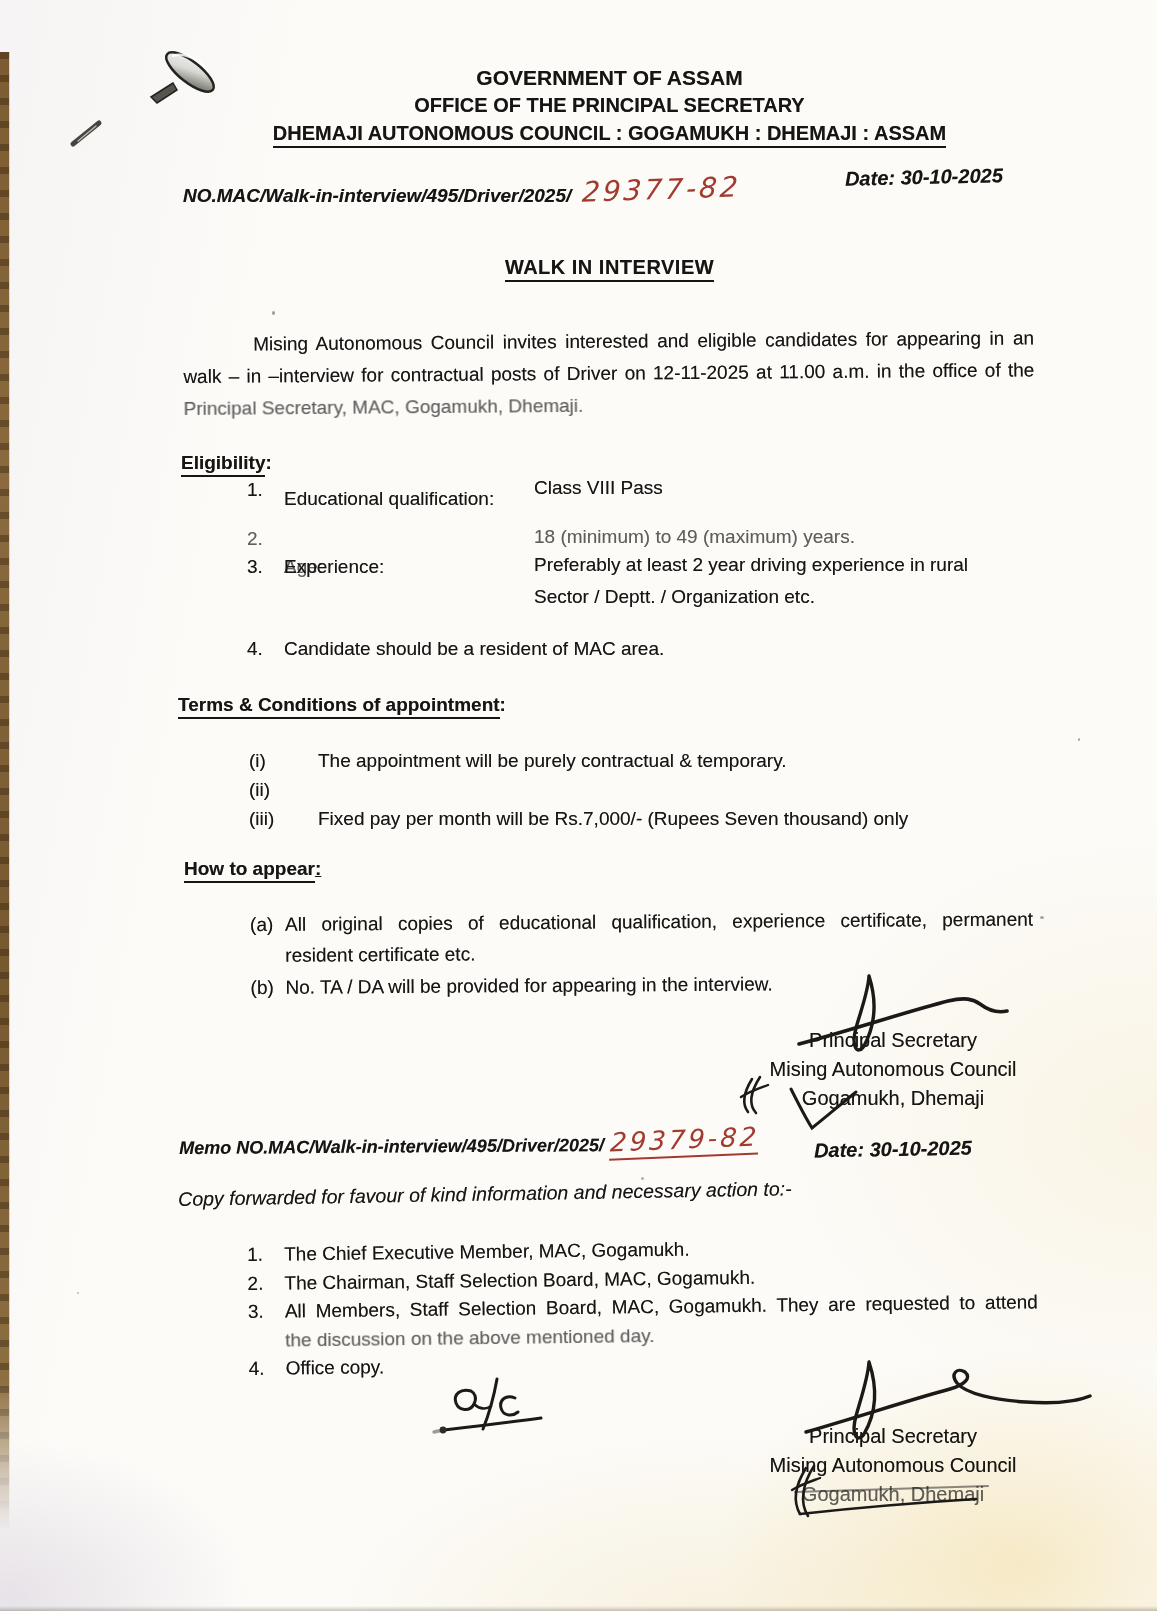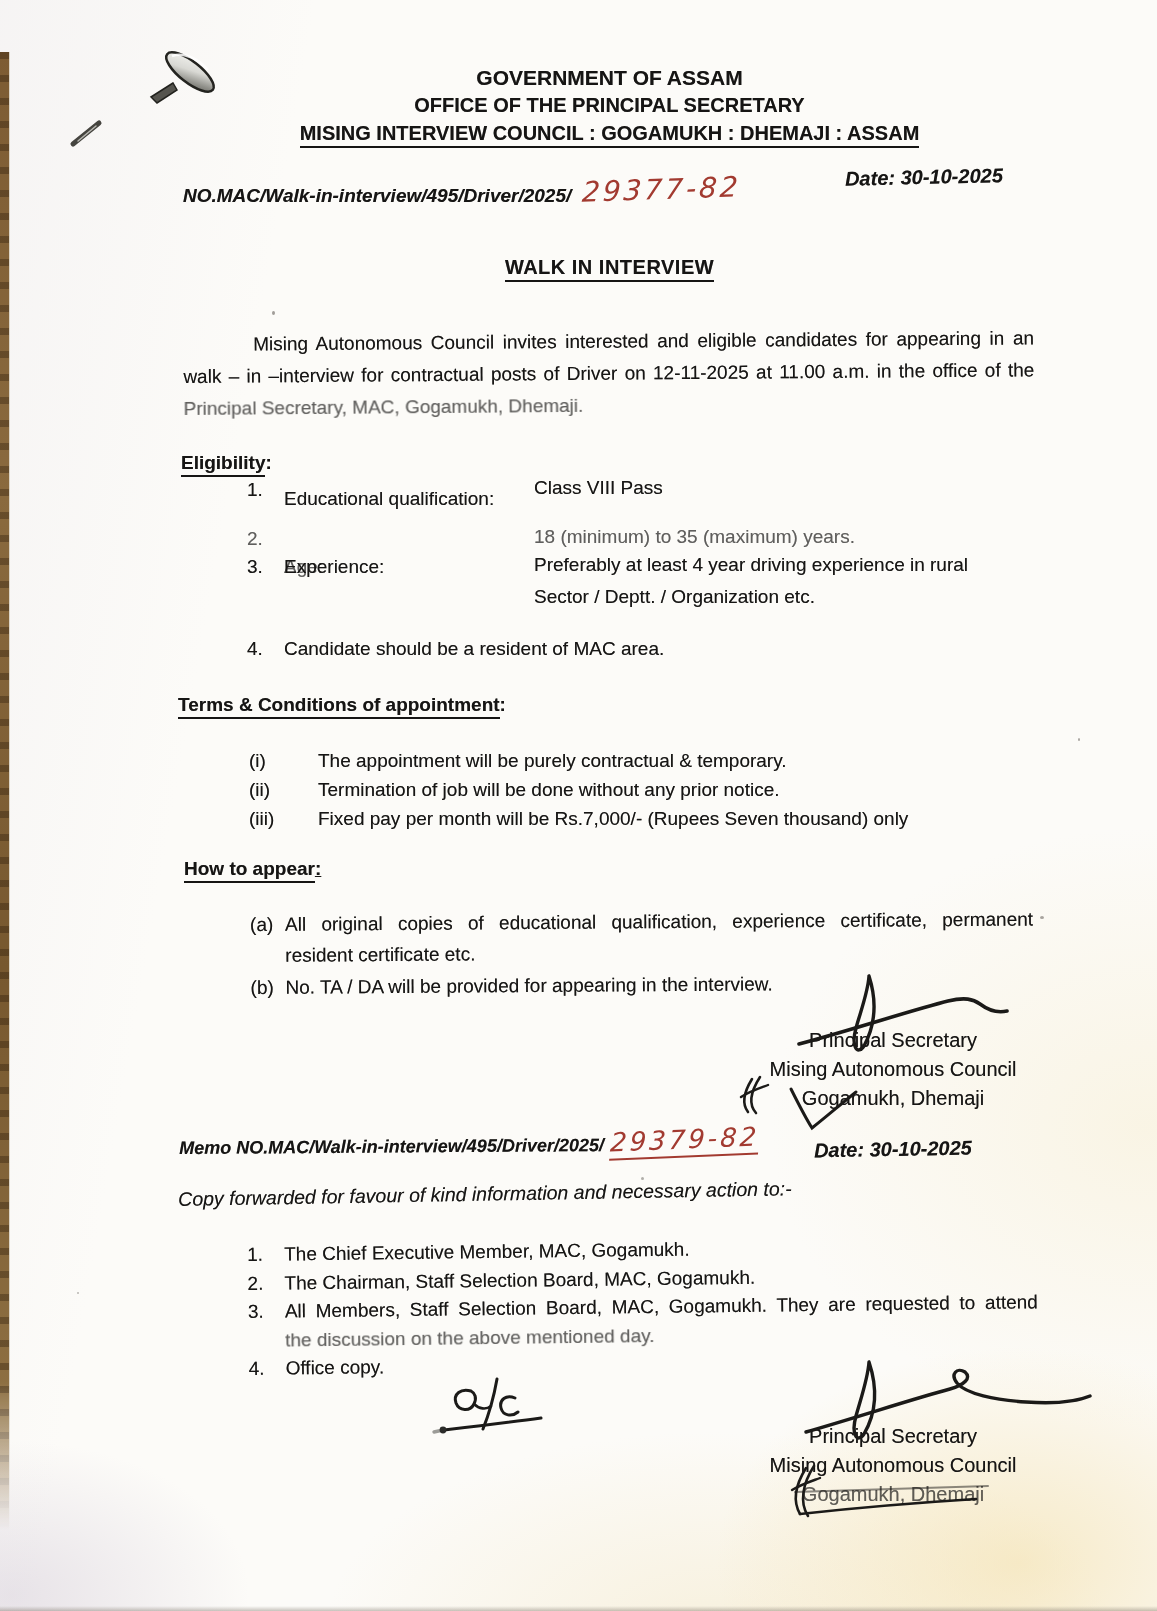--- a/index.html
+++ b/index.html
@@ -46,21 +46,21 @@
 </head>
 <body>
 
 <div class="page">
 
   <div class="left-edge"></div>
 
   <div class="abs ink b t21 center" style="left:31px; top:66px; width:1157px;">GOVERNMENT OF ASSAM</div>
   <div class="abs ink b t20 center" style="left:31px; top:94px; width:1157px;">OFFICE OF THE PRINCIPAL SECRETARY</div>
   <div class="abs ink b t20 center" style="left:31px; top:122px; width:1157px;">
-    <span class="u">MISING INTERVIEW COUNCIL : GOGAMUKH : DHEMAJI : ASSAM</span>
+    <span class="u">DHEMAJI AUTONOMOUS COUNCIL : GOGAMUKH : DHEMAJI : ASSAM</span>
   </div>
 
   <div class="abs ink" style="left:183px; top:176px; white-space:nowrap;">
     <span class="b i t19">NO.MAC/Walk-in-interview/495/Driver/2025/</span>
     <span class="hand-red" style="font-size:28px; position:relative; top:-3px; margin-left:6px;">29377-82</span>
   </div>
   <div class="abs ink b i t20" style="left:845px; top:166px; transform:rotate(-1.3deg); white-space:nowrap;">Date: 30-10-2025</div>
 
   <div class="abs center" style="left:31px; top:256px; width:1157px;">
     <span class="ink b t20 u" style="letter-spacing:.5px;">WALK IN INTERVIEW</span>
@@ -75,37 +75,36 @@
   <div class="abs ink b t19" style="left:181px; top:452px;">
     <span class="u">Eligibility</span><span>:</span>
   </div>
 
   <div class="abs ink t19" style="left:247px; top:479px;">1.</div>
   <div class="abs ink t19" style="left:284px; top:479px;margin-top:9px;">Educational qualification:</div>
   <div class="abs ink t19" style="left:534px; top:477px;">Class VIII Pass</div>
 
   <div class="abs ink t19 faded" style="left:247px; top:528px;">2.</div>
   <div class="abs ink t19 faded" style="left:284px; top:556px;">Age:</div>
-  <div class="abs ink t19 faded" style="left:534px; top:526px;">18 (minimum) to 35 (maximum) years.</div>
+  <div class="abs ink t19 faded" style="left:534px; top:526px;">18 (minimum) to 49 (maximum) years.</div>
 
   <div class="abs ink t19" style="left:247px; top:556px;">3.</div>
   <div class="abs ink t19" style="left:284px; top:556px;text-align:right;">Experience:</div>
-  <div class="abs ink t19" style="left:534px; top:554px;">Preferably at least 4 year driving experience in rural</div>
+  <div class="abs ink t19" style="left:534px; top:554px;">Preferably at least 2 year driving experience in rural</div>
   <div class="abs ink t19" style="left:534px; top:586px;">Sector / Deptt. / Organization etc.</div>
 
   <div class="abs ink t19" style="left:247px; top:638px;">4.</div>
   <div class="abs ink t19" style="left:284px; top:638px;">Candidate should be a resident of MAC area.</div>
 
   <div class="abs ink b t19" style="left:178px; top:694px;">
     <span class="u">Terms &amp; Conditions of appointment</span><span>:</span>
   </div>
   <div class="abs ink t19" style="left:249px; top:750px;">(i)</div>
   <div class="abs ink t19" style="left:318px; top:750px;">The appointment will be purely contractual &amp; temporary.</div>
   <div class="abs ink t19" style="left:249px; top:779px;">(ii)</div>
-  <div class="abs ink t19" style="left:318px; top:779px;">Termination of job will be done without any prior notice.</div>
   <div class="abs ink t19" style="left:249px; top:808px;">(iii)</div>
   <div class="abs ink t19" style="left:318px; top:808px;">Fixed pay per month will be Rs.7,000/- (Rupees Seven thousand) only</div>
 
   <div class="abs ink b t19" style="left:184px; top:858px;text-decoration:underline;">
     <span class="u">How to appear</span><span>:</span>
   </div>
   <div class="abs" style="left:0; top:0; width:1157px; transform:rotate(-0.4deg); transform-origin:250px 914px;">
     <div class="abs ink t19" style="left:250px; top:914px;">(a)</div>
     <div class="abs ink t19 jl" style="left:285px; top:914px; width:748px;">All original copies of educational qualification, experience certificate, permanent</div>
     <div class="abs ink t19" style="left:285px; top:945px;">resident certificate etc.</div>

